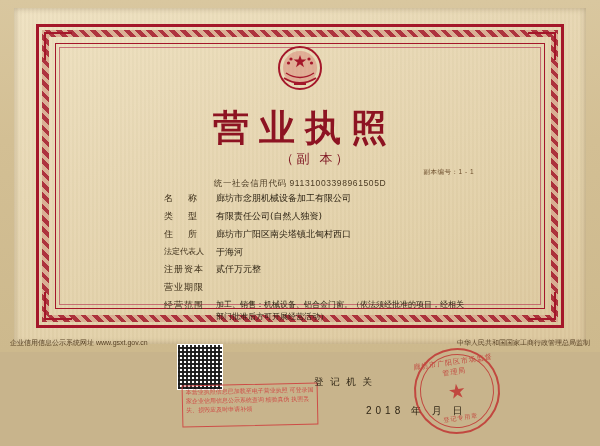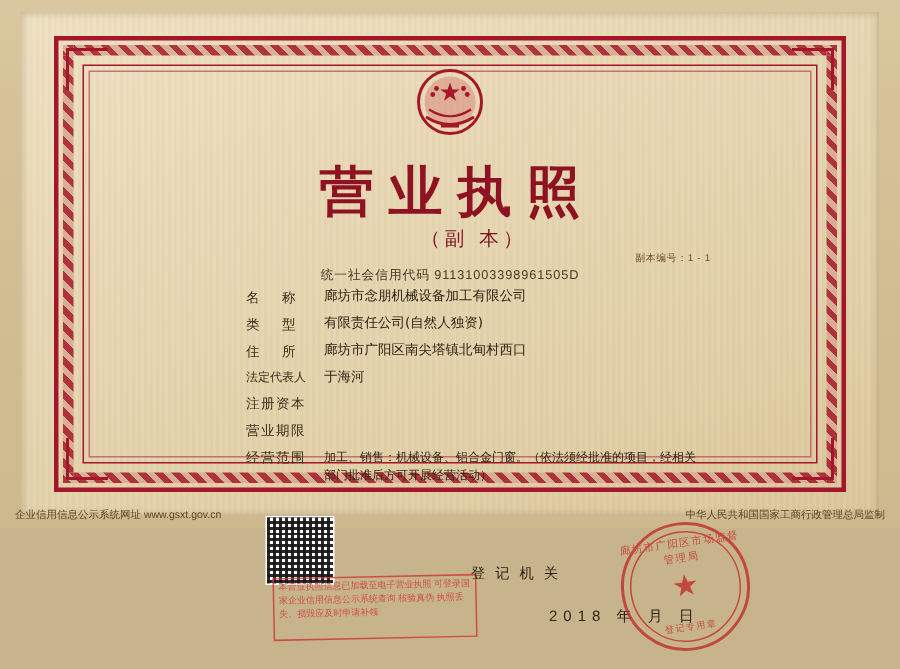--- a/index.html
+++ b/index.html
@@ -206,20 +206,21 @@
       <div class="row">
         <div class="lbl">住　所</div>
         <div class="val">廊坊市广阳区南尖塔镇北甸村西口</div>
       </div>
       <div class="row">
         <div class="lbl" style="letter-spacing:0;font-size:8px">法定代表人</div>
         <div class="val">于海河</div>
       </div>
       <div class="row">
         <div class="lbl" style="letter-spacing:1px">注册资本</div>
+        <div class="val">贰仟万元整</div>
       </div>
       <div class="row">
         <div class="lbl" style="letter-spacing:1px">营业期限</div>
         <div class="val"></div>
       </div>
       <div class="row">
         <div class="lbl" style="letter-spacing:1px">经营范围</div>
         <div class="val multi">加工、销售：机械设备、铝合金门窗。（依法须经批准的项目，经相关部门批准后方可开展经营活动）</div>
       </div>
     </div>

